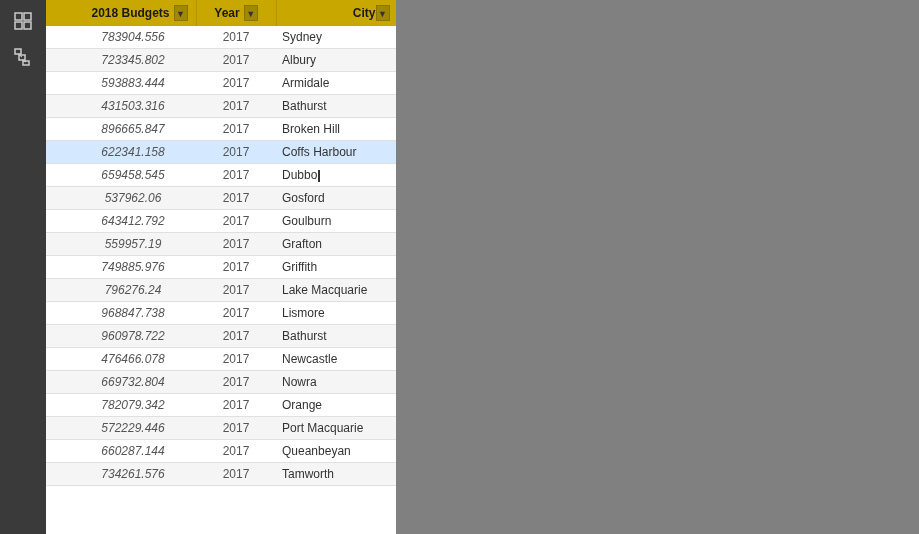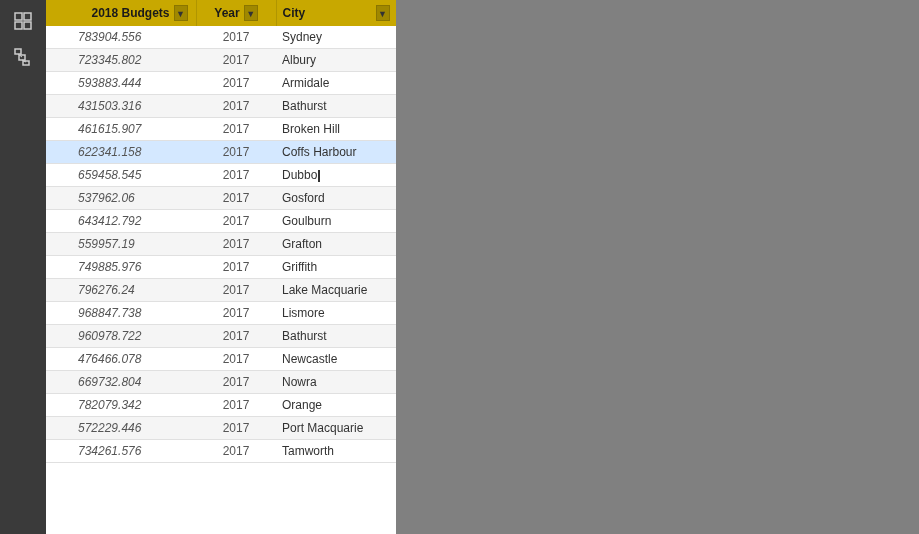--- a/index.html
+++ b/index.html
@@ -75,21 +75,21 @@
       text-align: center;
     }
 
     thead th:nth-child(3) {
       width: 120px;
     }
 
     .col-header-inner {
       display: flex;
       align-items: center;
-      justify-content: space-between;
+      justify-content: flex-end;
     }
 
     .col-header-inner.right {
       justify-content: flex-end;
       gap: 4px;
     }
 
     .col-header-inner.center {
       justify-content: center;
       gap: 4px;
@@ -124,21 +124,21 @@
       background-color: #d4e8ff;
     }
 
     tbody td {
       padding: 4px 6px;
       font-size: 12px;
       color: #333;
     }
 
     tbody td:first-child {
-      text-align: left;
+      text-align: center;
       padding-right: 8px;
       font-style: italic;
       color: #555;
       padding-left: 32px;
     }
 
     tbody td:nth-child(2) {
       text-align: center;
       color: #555;
     }
@@ -214,21 +214,21 @@
           <td>593883.444</td>
           <td>2017</td>
           <td>Armidale</td>
         </tr>
         <tr>
           <td>431503.316</td>
           <td>2017</td>
           <td>Bathurst</td>
         </tr>
         <tr>
-          <td>461615.907</td>
+          <td>896665.847</td>
           <td>2017</td>
           <td>Broken Hill</td>
         </tr>
         <tr class="highlight">
           <td>622341.158</td>
           <td>2017</td>
           <td>Coffs Harbour</td>
         </tr>
         <tr>
           <td>659458.545</td>
@@ -282,20 +282,25 @@
         </tr>
         <tr>
           <td>782079.342</td>
           <td>2017</td>
           <td>Orange</td>
         </tr>
         <tr>
           <td>572229.446</td>
           <td>2017</td>
           <td>Port Macquarie</td>
+        </tr>
+        <tr>
+          <td>660287.144</td>
+          <td>2017</td>
+          <td>Queanbeyan</td>
         </tr>
         <tr>
           <td>734261.576</td>
           <td>2017</td>
           <td>Tamworth</td>
         </tr>
       </tbody>
   </table>
 </div>
 

